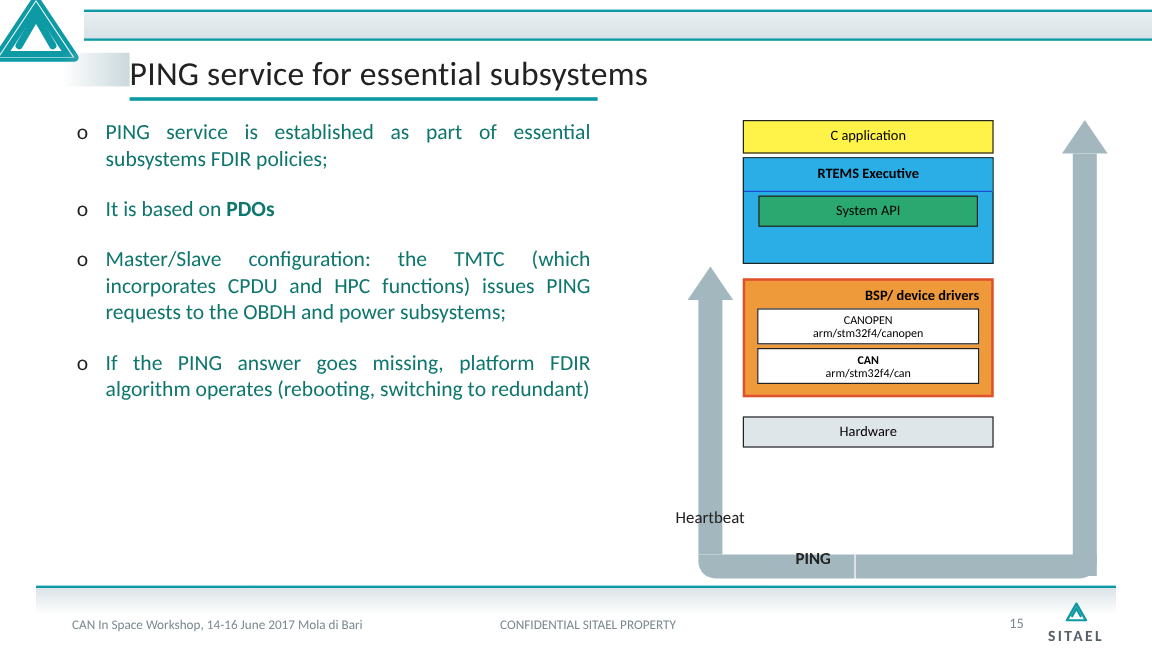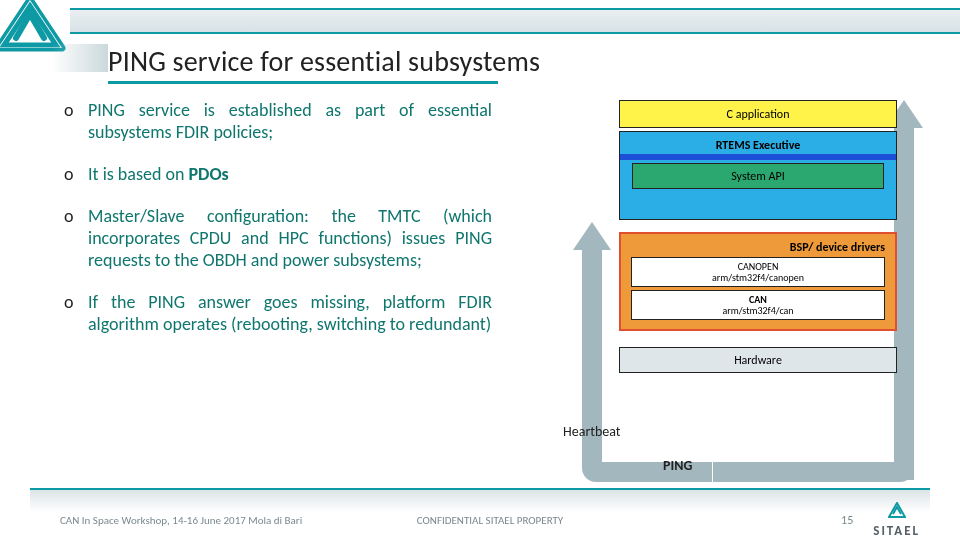--- a/index.html
+++ b/index.html
@@ -30,21 +30,21 @@
   .arrow-head { position:absolute; left:0; width:0; height:0;
     border-left:19px solid transparent; border-right:19px solid transparent;
     border-bottom:28px solid #a3b7bf; }
   .arrow1 { left: 10px; bottom: 18px; height: 240px; }
   .arrow1 .arrow-stem { bottom:0; height:212px; }
   .arrow1 .arrow-head { bottom:212px; }
   .arrow2 { right: 0px; bottom: 0px; height: 380px; }
   .arrow2 .arrow-stem { bottom:0; height:352px; }
   .arrow2 .arrow-head { bottom:352px; }
   .arrow-curve { position:absolute; bottom:-2px; height:20px; background:#a3b7bf; }
-  .stack { position:absolute; left:56px; top:0; width:278px; }
+  .stack { position:absolute; left:56px; top:0; width:209px; }
   .box { border:1px solid #222; text-align:center; font-size:12px; margin-bottom:3px; }
   .box.yellow { background:#fff34a; height:28px; line-height:26px; }
   .box.blue   { background:#2aaee5; color:#000; height:28px; line-height:26px; font-weight:600; }
   .box.green  { background:#2aa86f; color:#000; height:26px; line-height:24px; margin:3px 12px 26px; }
   .box.orange-wrap { background:#ee9a3a; padding:6px 10px; border:2px solid #e05030; margin-top:12px; }
   .box.inner  { background:#fff; border:1px solid #222; font-size:10px; line-height:1.1; padding:3px 4px; margin:3px 0; }
   .box.grey   { background:#dfe6ea; height:26px; line-height:24px; margin-top:16px; }
   .blue-group { background:#2aaee5; border:1px solid #222; padding:0 0 4px 0; }
   .label-row { position:absolute; left:0; font-size:14px; color:#222; }
   .hb   { bottom: 40px; }
@@ -104,21 +104,21 @@
   <div class="arrow-up arrow2">
     <div class="arrow-stem"></div>
       <div class="arrow-head"></div>
   </div>
   <div class="arrow-curve" style="left:19px; width:130px; border-radius:0 0 0 14px;"></div>
   <div class="arrow-curve" style="right:9px; left:150px; border-radius:0 0 14px 0;"></div>
 
   <div class="stack">
     <div class="box yellow">C application</div>
     <div class="blue-group">
-      <div class="box blue" style="border:none;border-bottom:6px solid #1d4ed8;margin:0;">RTEMS Executive</div>
+      <div class="box blue" style="border:none;border-bottom:1px solid #1d4ed8;margin:0;">RTEMS Executive</div>
       <div class="box green">System API</div>
     </div>
     <div class="box orange-wrap">
       <div style="font-weight:700;font-size:12px;text-align:right;margin-bottom:2px;">BSP/ device drivers</div>
       <div class="box inner">
         <div style="font-weight:400">CANOPEN</div>
         <div>arm/stm32f4/canopen</div>
       </div>
       <div class="box inner">
         <div style="font-weight:600">CAN</div>

